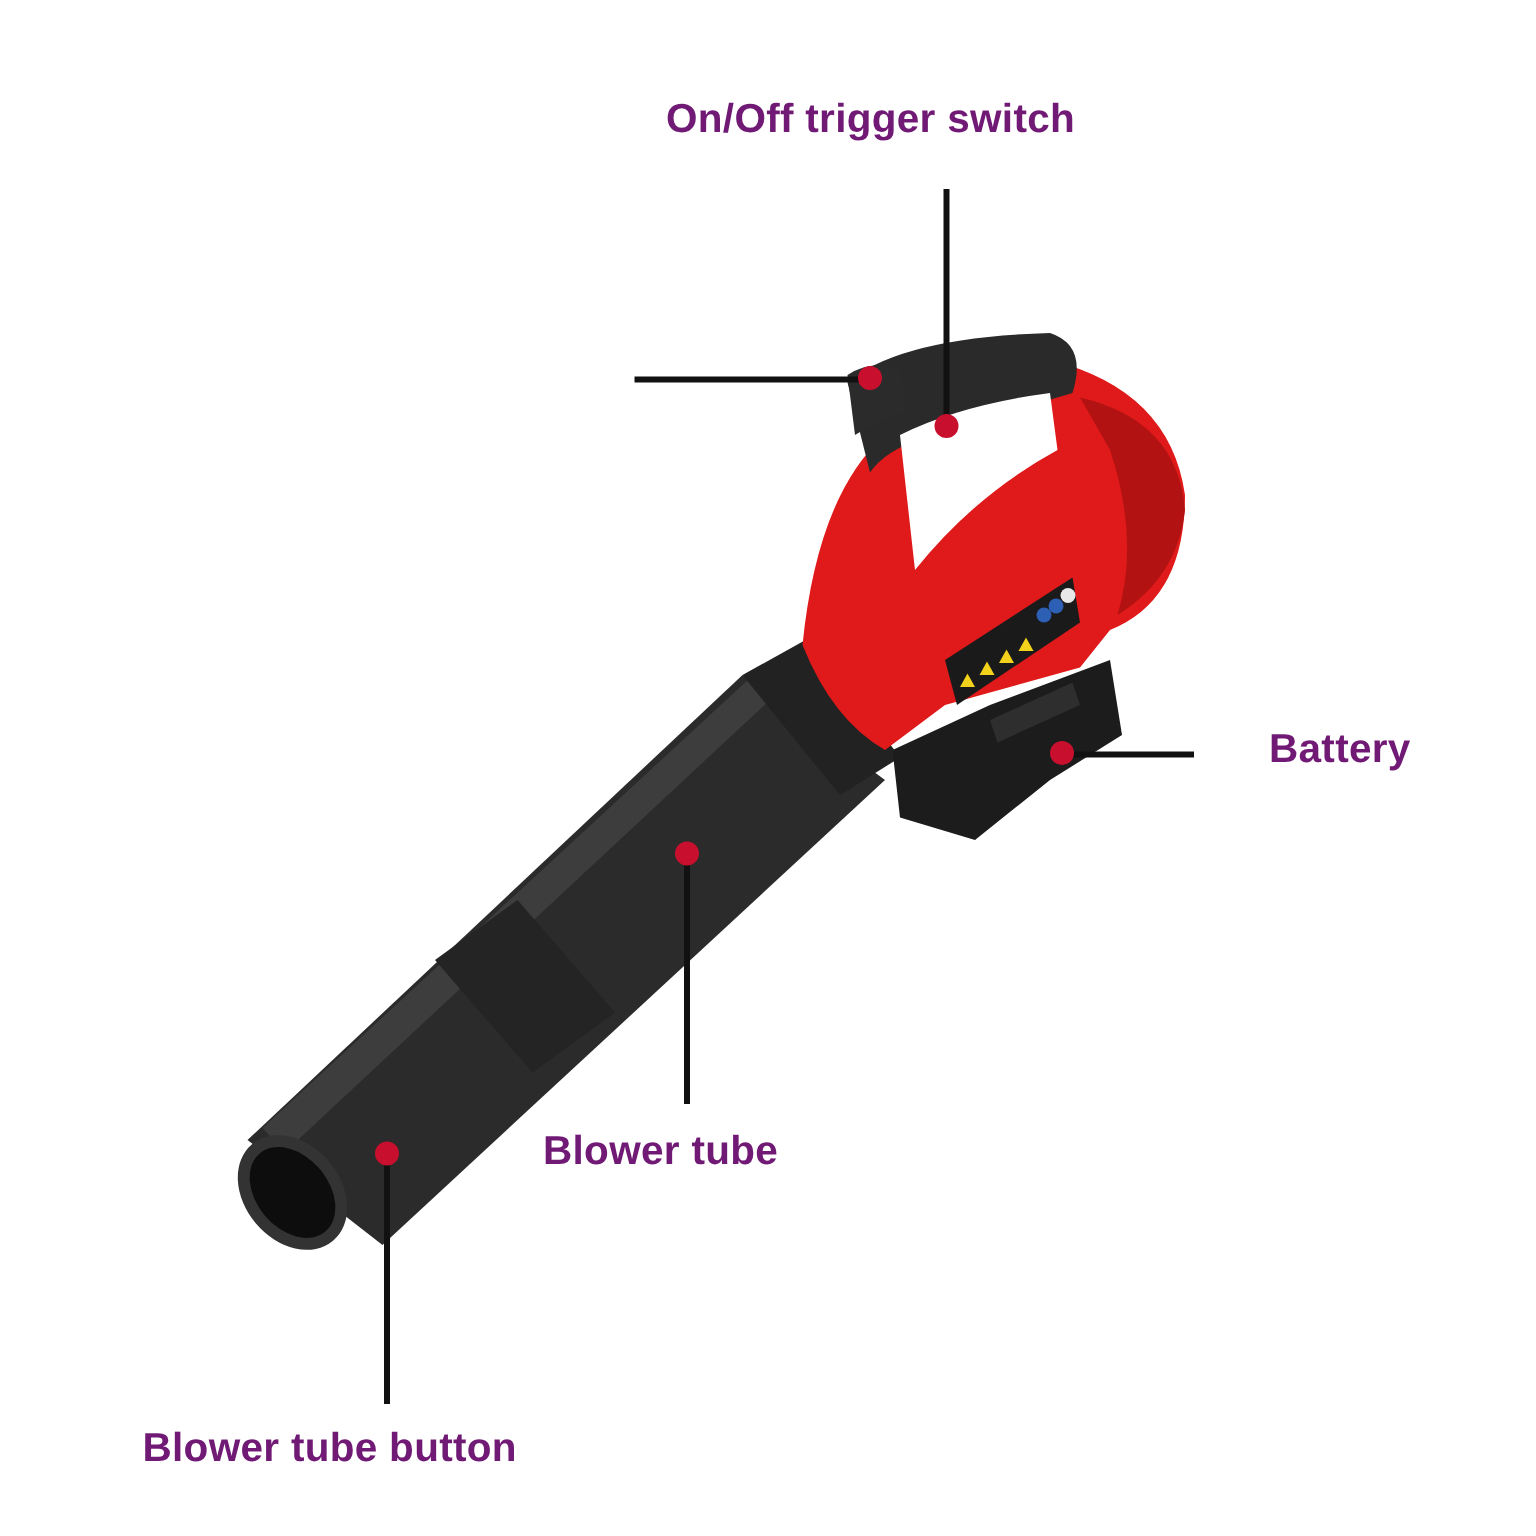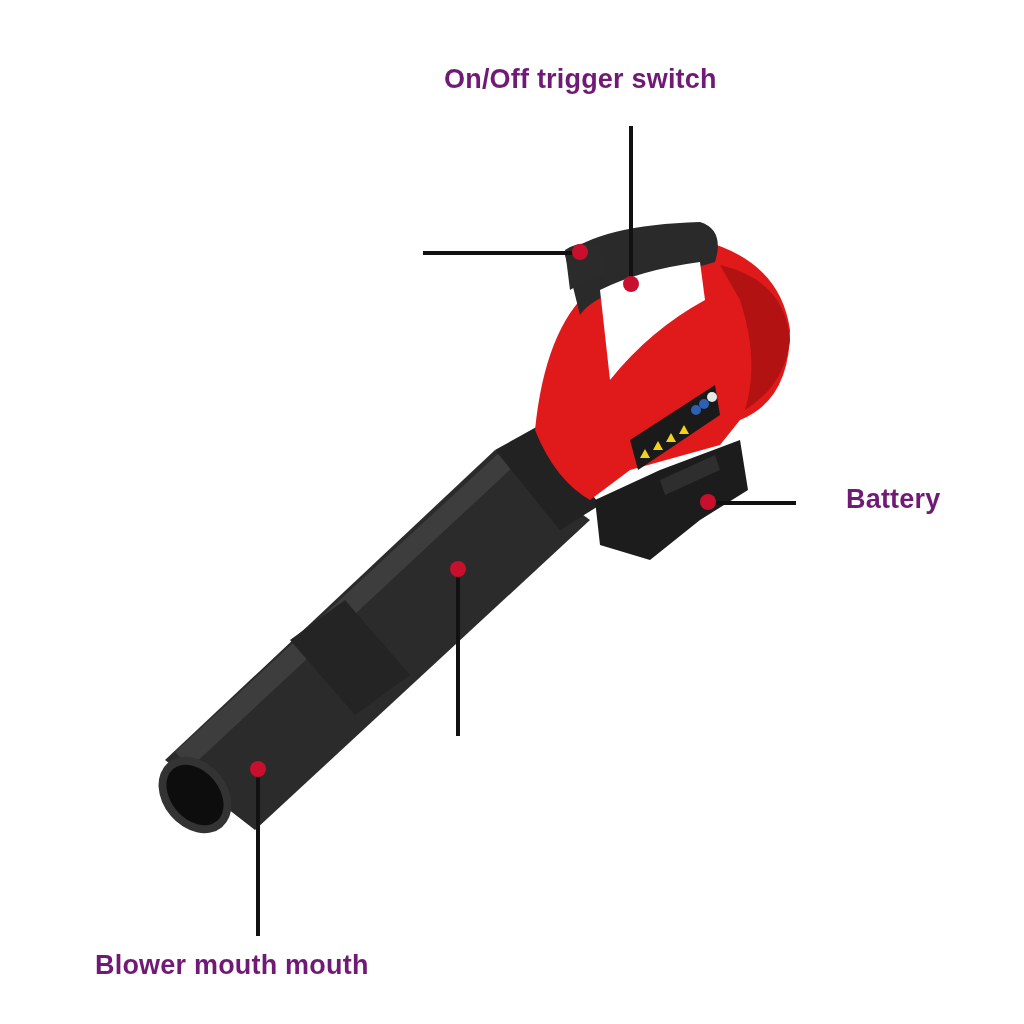--- a/index.html
+++ b/index.html
@@ -59,20 +59,21 @@
   <div class="line" style="left:629px; top:126px; width:4px; height:158px;"></div>
   <div class="dot" style="left:631px; top:284px;"></div>
 
   <div class="line" style="left:423px; top:251px; width:157px; height:4px;"></div>
   <div class="dot" style="left:580px; top:252px;"></div>
 
   <div class="label" style="left:812px; top:484px;margin-left:34px;">Battery</div>
   <div class="line" style="left:708px; top:501px; width:88px; height:4px;"></div>
   <div class="dot" style="left:708px; top:502px;"></div>
 
+  <div class="label" style="left:362px; top:752px;">Blower tube</div>
   <div class="line" style="left:456px; top:569px; width:4px; height:167px;"></div>
   <div class="dot" style="left:458px; top:569px;"></div>
 
-  <div class="label" style="left:95px; top:950px;">Blower mouth mouth</div>
+  <div class="label" style="left:95px; top:950px;">Blower tube button</div>
   <div class="line" style="left:256px; top:769px; width:4px; height:167px;"></div>
   <div class="dot" style="left:258px; top:769px;"></div>
 
 </div>
 
 </body></html>

